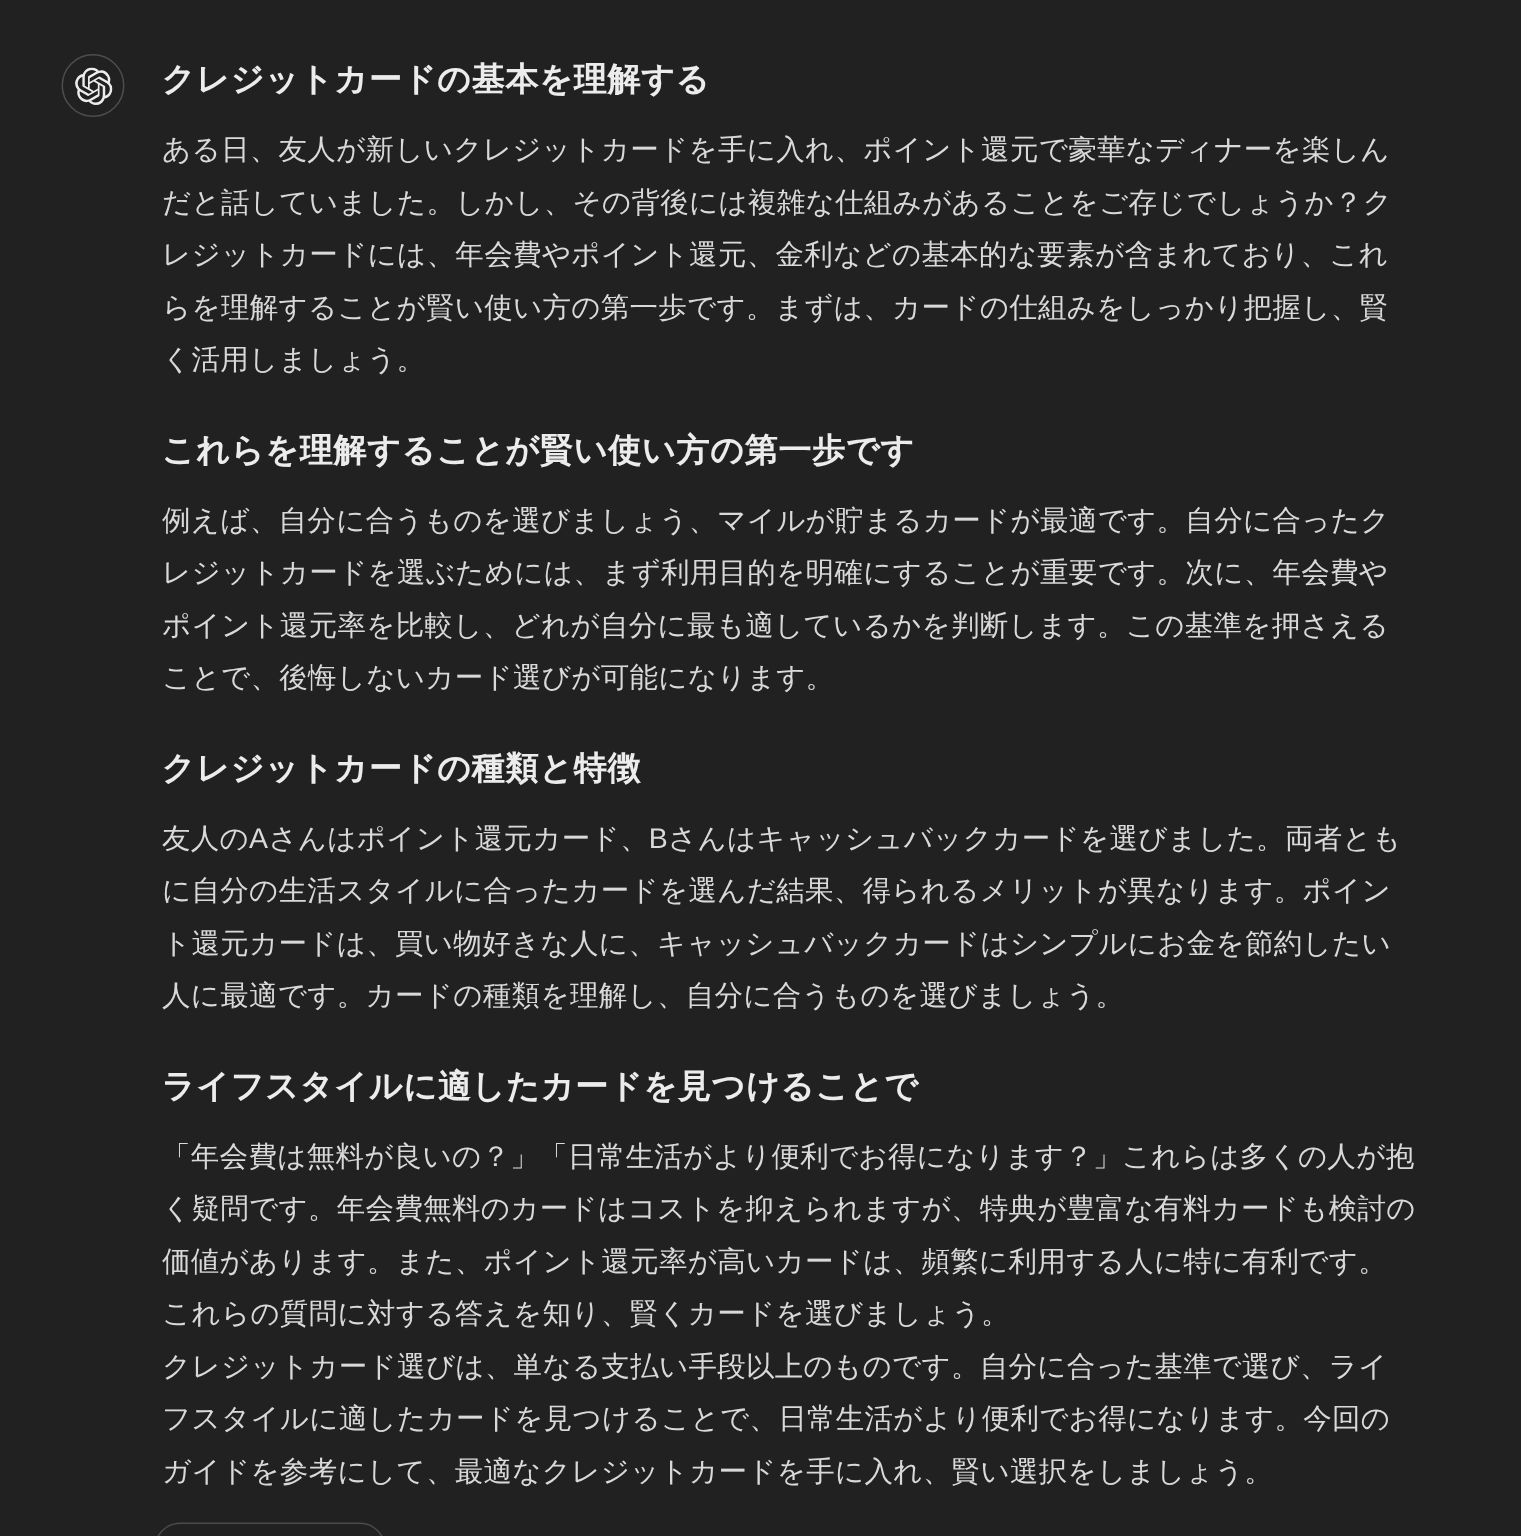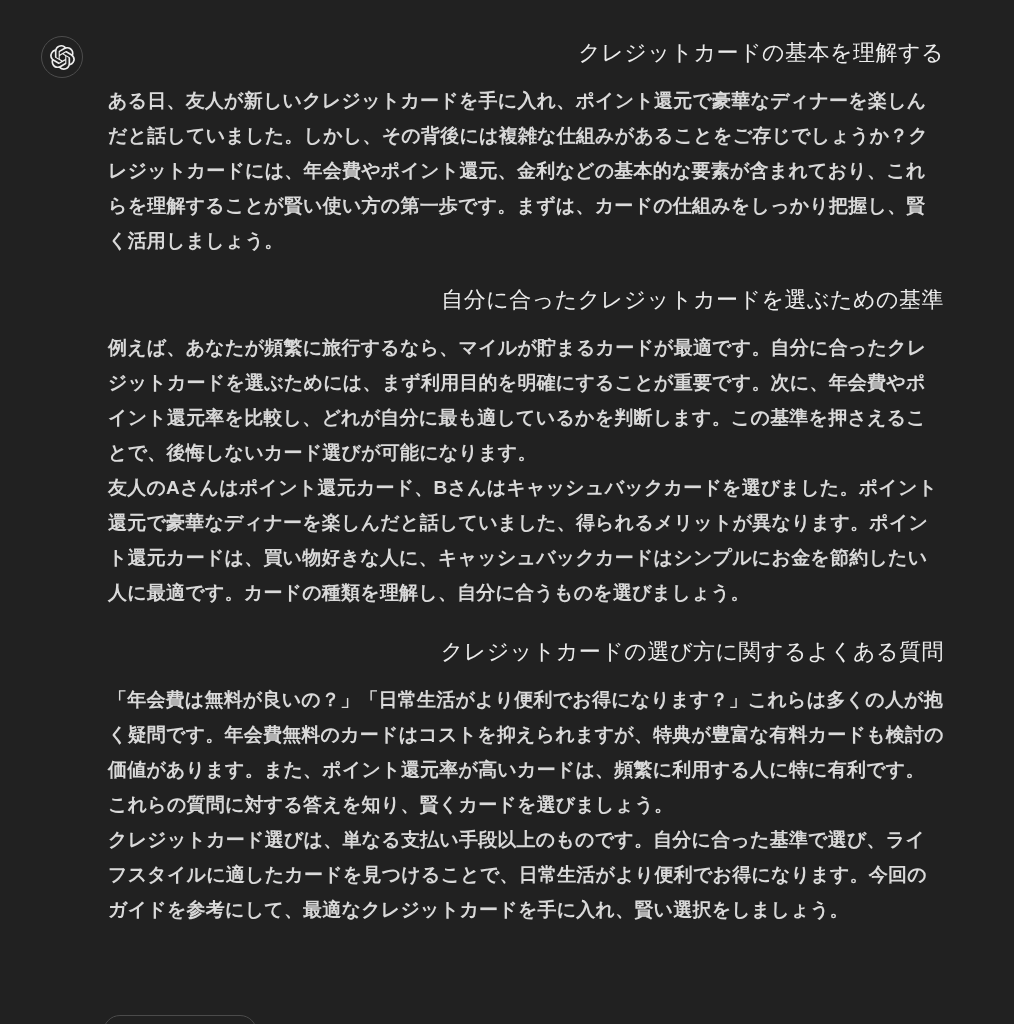--- a/index.html
+++ b/index.html
@@ -36,39 +36,37 @@
     width: 25px;
     height: 25px;
     fill: #ececec;
   }
   .message-content {
     width: 838px;
     padding-top: 2px;
   }
   .section-heading {
     font-size: 22px;
-    font-weight: 400;
+    font-weight: 700;
     line-height: 30px;
     color: #ececec;
     margin: 27px 0 15px 0;
     letter-spacing: 0.5px;
-    text-align: right;
   }
   .section:first-child .section-heading {
     margin-top: 0;
   }
   .section-paragraph {
     font-size: 19px;
     line-height: 35px;
     color: #d9d9d9;
     margin: 0;
     letter-spacing: 0.2px;
     overflow-wrap: anywhere;
     line-break: strict;
-    font-weight: bold;
   }
   .cutoff-pill {
     position: absolute;
     left: 103px;
     top: 1015px;
     width: 154px;
     height: 34px;
     box-sizing: border-box;
     border: 1.5px solid #4b4b4b;
     border-radius: 17px;
@@ -87,28 +85,29 @@
       </svg>
     </span>
   </div>
 
   <div class="message-content">
     <div class="section">
       <h2 class="section-heading">クレジットカードの基本を理解する</h2>
       <p class="section-paragraph">ある日、友人が新しいクレジットカードを手に入れ、ポイント還元で豪華なディナーを楽しんだと話していました。しかし、その背後には複雑な仕組みがあることをご存じでしょうか？クレジットカードには、年会費やポイント還元、金利などの基本的な要素が含まれており、これらを理解することが賢い使い方の第一歩です。まずは、カードの仕組みをしっかり把握し、賢く活用しましょう。</p>
     </div>
     <div class="section">
-      <h2 class="section-heading">自分に合ったクレジットカードを選ぶための基準</h2>
-      <p class="section-paragraph">例えば、あなたが頻繁に旅行するなら、マイルが貯まるカードが最適です。自分に合ったクレジットカードを選ぶためには、まず利用目的を明確にすることが重要です。次に、年会費やポイント還元率を比較し、どれが自分に最も適しているかを判断します。この基準を押さえることで、後悔しないカード選びが可能になります。</p>
+      <h2 class="section-heading">これらを理解することが賢い使い方の第一歩です</h2>
+      <p class="section-paragraph">例えば、自分に合うものを選びましょう、マイルが貯まるカードが最適です。自分に合ったクレジットカードを選ぶためには、まず利用目的を明確にすることが重要です。次に、年会費やポイント還元率を比較し、どれが自分に最も適しているかを判断します。この基準を押さえることで、後悔しないカード選びが可能になります。</p>
     </div>
     <div class="section">
-      <p class="section-paragraph">友人のAさんはポイント還元カード、Bさんはキャッシュバックカードを選びました。ポイント還元で豪華なディナーを楽しんだと話していました、得られるメリットが異なります。ポイント還元カードは、買い物好きな人に、キャッシュバックカードはシンプルにお金を節約したい人に最適です。カードの種類を理解し、自分に合うものを選びましょう。</p>
+      <h2 class="section-heading">クレジットカードの種類と特徴</h2>
+      <p class="section-paragraph">友人のAさんはポイント還元カード、Bさんはキャッシュバックカードを選びました。両者ともに自分の生活スタイルに合ったカードを選んだ結果、得られるメリットが異なります。ポイント還元カードは、買い物好きな人に、キャッシュバックカードはシンプルにお金を節約したい人に最適です。カードの種類を理解し、自分に合うものを選びましょう。</p>
     </div>
     <div class="section">
-      <h2 class="section-heading">クレジットカードの選び方に関するよくある質問</h2>
+      <h2 class="section-heading">ライフスタイルに適したカードを見つけることで</h2>
       <p class="section-paragraph">「年会費は無料が良いの？」「日常生活がより便利でお得になります？」これらは多くの人が抱く疑問です。年会費無料のカードはコストを抑えられますが、特典が豊富な有料カードも検討の価値があります。また、ポイント還元率が高いカードは、頻繁に利用する人に特に有利です。これらの質問に対する答えを知り、賢くカードを選びましょう。</p>
     </div>
     <div class="section">
       <p class="section-paragraph">クレジットカード選びは、単なる支払い手段以上のものです。自分に合った基準で選び、ライフスタイルに適したカードを見つけることで、日常生活がより便利でお得になります。今回のガイドを参考にして、最適なクレジットカードを手に入れ、賢い選択をしましょう。</p>
     </div>
   </div>
 </div>
 
 <div class="cutoff-pill"></div>
 

